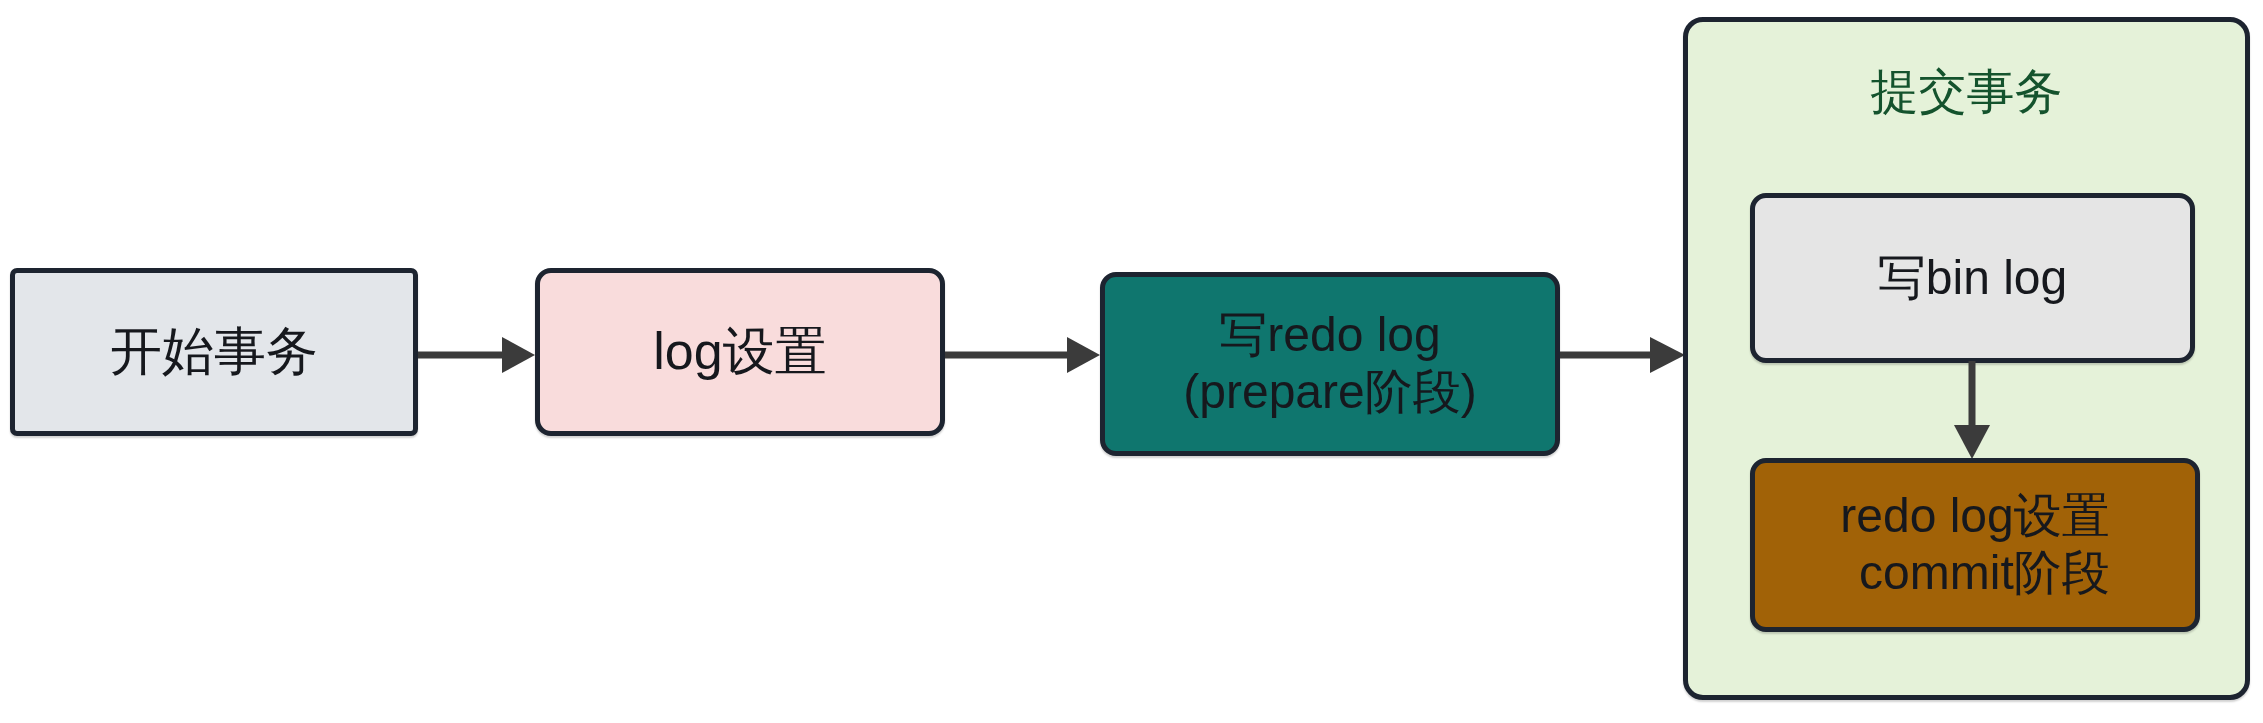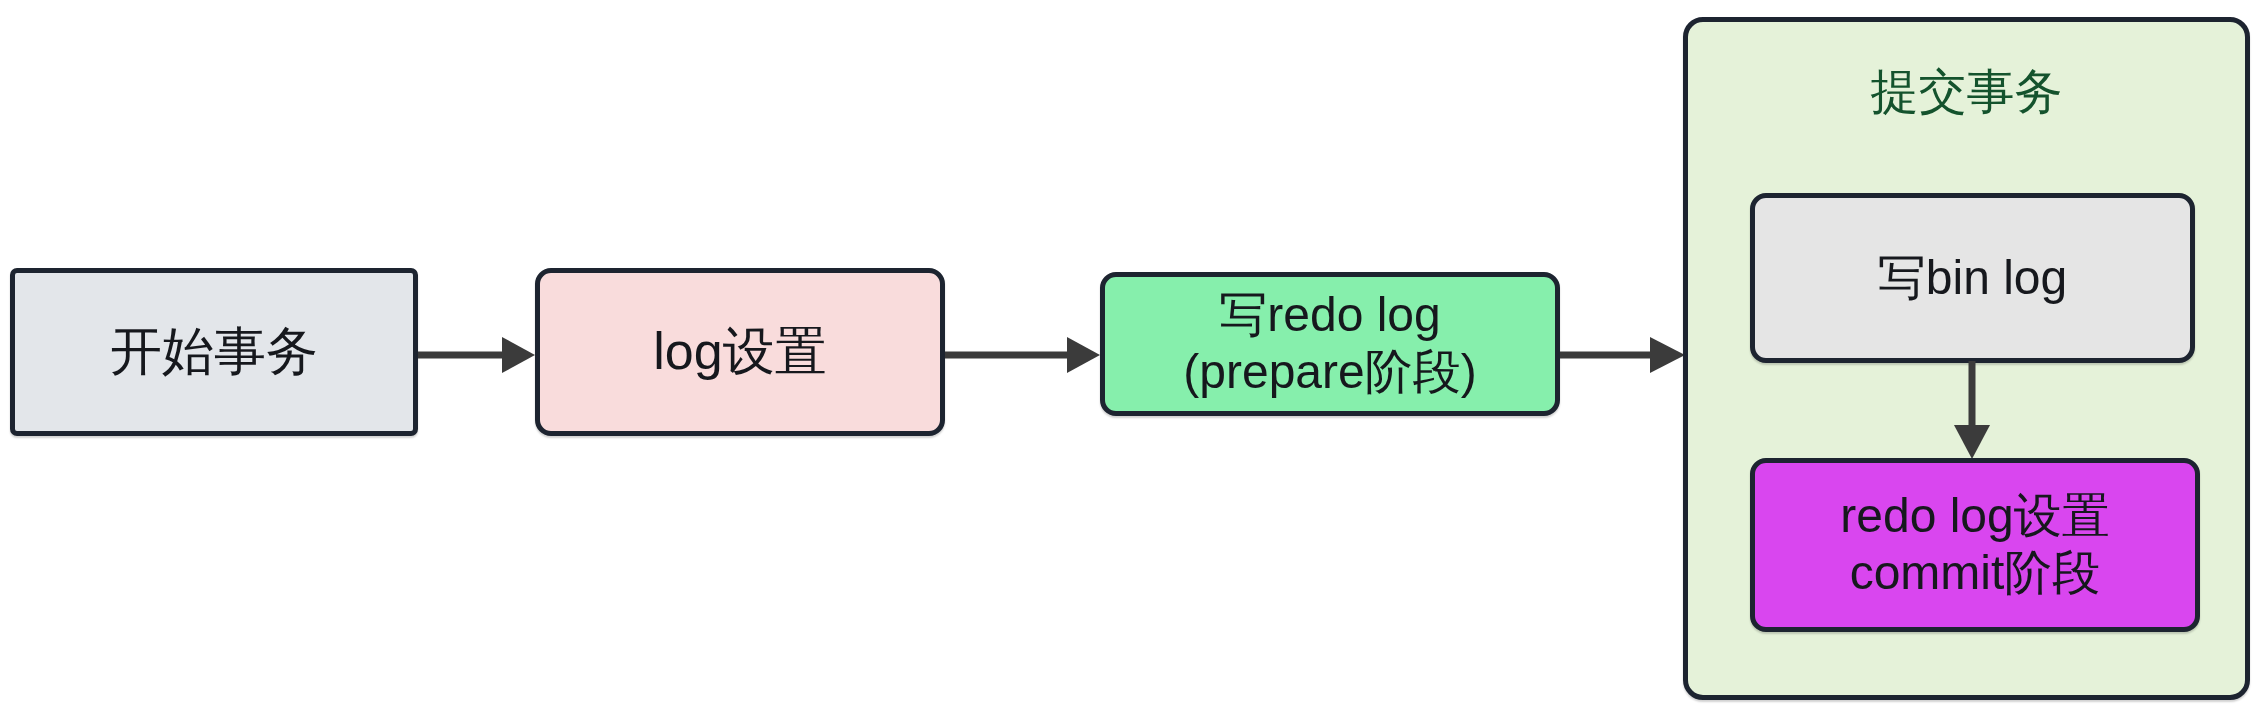--- a/index.html
+++ b/index.html
@@ -38,22 +38,22 @@
     background: #e3e6ea;
     font-size: 52px;
     border-radius: 7px;
   }
   #node-update-data {
     left: 535px; top: 268px;  width: 410px; height: 168px;
     background: #f9dcdc;
     font-size: 52px;
   }
   #node-write-redo-log {
-    left: 1100px; top: 272px; width: 460px; height: 144px;
-    background: #86efac;
+    left: 1100px; top: 272px; width: 460px; height: 184px;
+    background: #0f766e;
     font-size: 48px;
   }
   #node-commit-transaction {
     left: 1683px; top: 17px;  width: 567px; height: 683px;
     background: #e5f2d9;
     border-radius: 20px;
     display: block;
   }
   #commit-transaction-title {
     position: absolute;
@@ -62,22 +62,23 @@
     font-size: 48px;
     color: #14532d;
   }
   #node-write-bin-log {
     left: 1750px; top: 193px; width: 445px; height: 170px;
     background: #e5e5e5;
     font-size: 48px;
   }
   #node-redo-log-commit {
     left: 1750px; top: 458px; width: 450px; height: 174px;
-    background: #d946ef;
+    background: #a16207;
     font-size: 48px;
+    text-align: right;
   }
 
   
   .edge {
     position: absolute;
   }
   .edge svg { display: block; overflow: visible; }
   #edge-begin-to-update  { left: 418px;  top: 330px; }
   #edge-update-to-redo   { left: 945px;  top: 330px; }
   #edge-redo-to-commit   { left: 1560px; top: 330px; }

